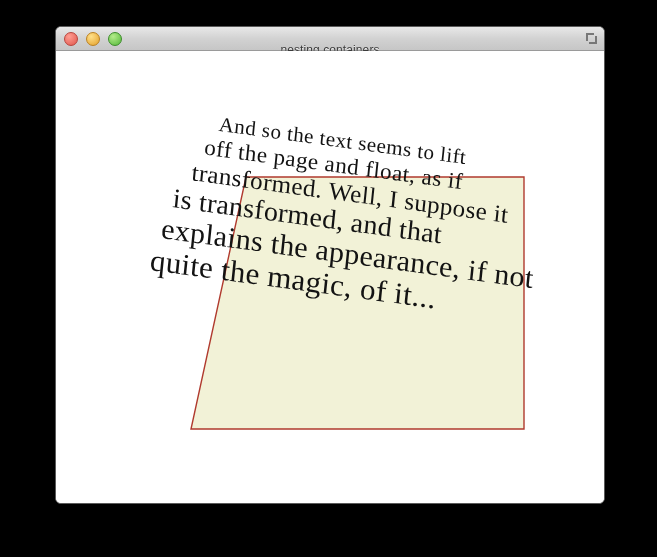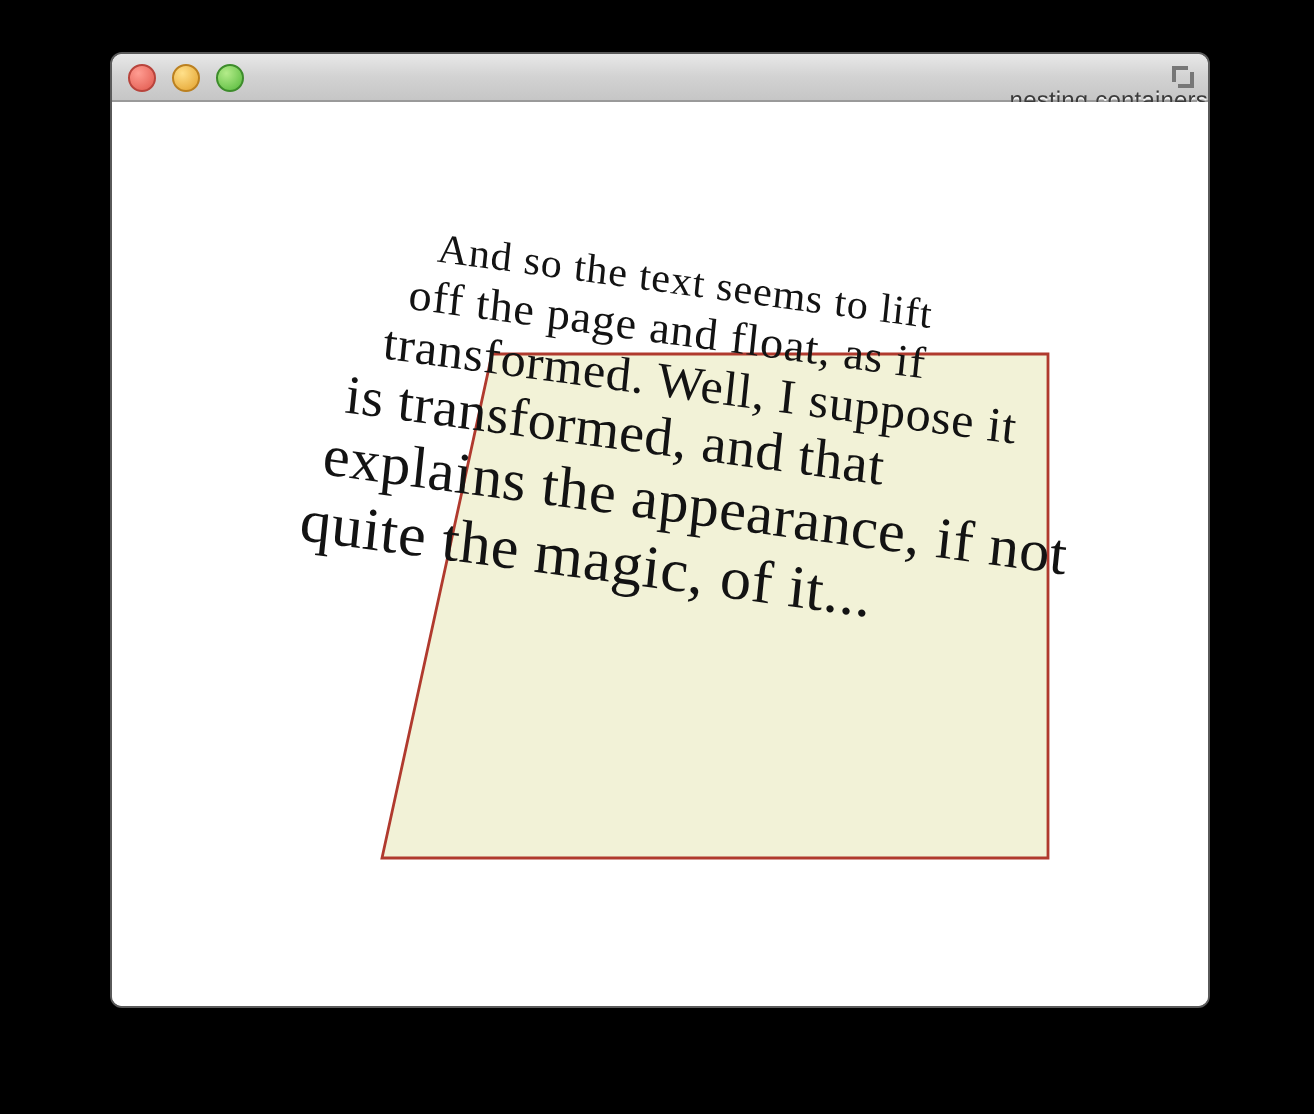--- a/index.html
+++ b/index.html
@@ -53,21 +53,21 @@
     height: 12px;
     border-radius: 50%;
     display: block;
   }
   .light.close  { background: radial-gradient(circle at 35% 30%, #ff9d92, #e0574c); border: 1px solid #b8443c; }
   .light.min    { background: radial-gradient(circle at 35% 30%, #ffe08a, #e3a12c); border: 1px solid #bb8020; }
   .light.zoom   { background: radial-gradient(circle at 35% 30%, #b4ec8a, #54b83a); border: 1px solid #3d8c2b; }
 
   .window-title {
     width: 100%;
-    text-align: right;
+    text-align: center;
     font-size: 12px;
     color: #3b3b3b;
     text-shadow: 0 1px 0 rgba(255,255,255,0.75);
     letter-spacing: 0.1px;
     user-select: none;
     margin-top: 22px;
   }
 
   .resize-grip {
     position: absolute;

